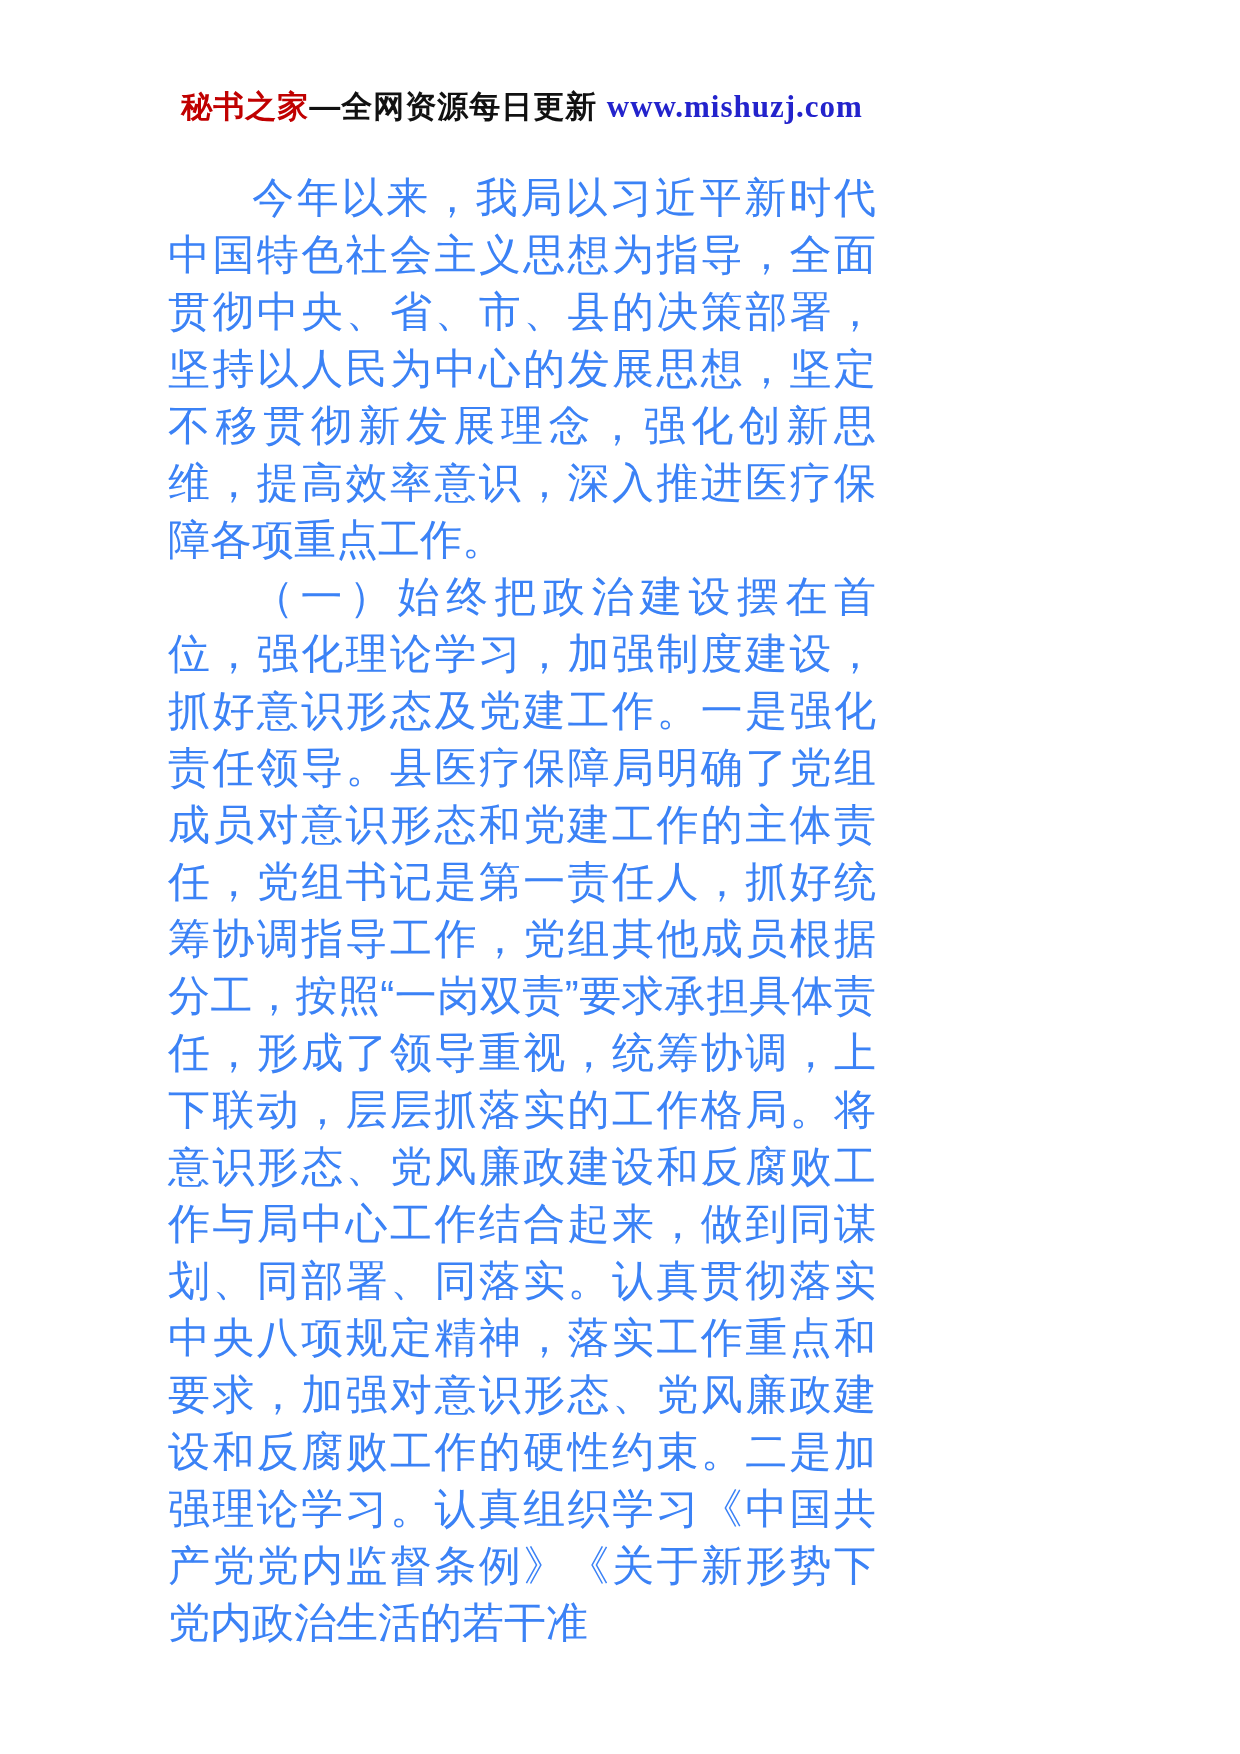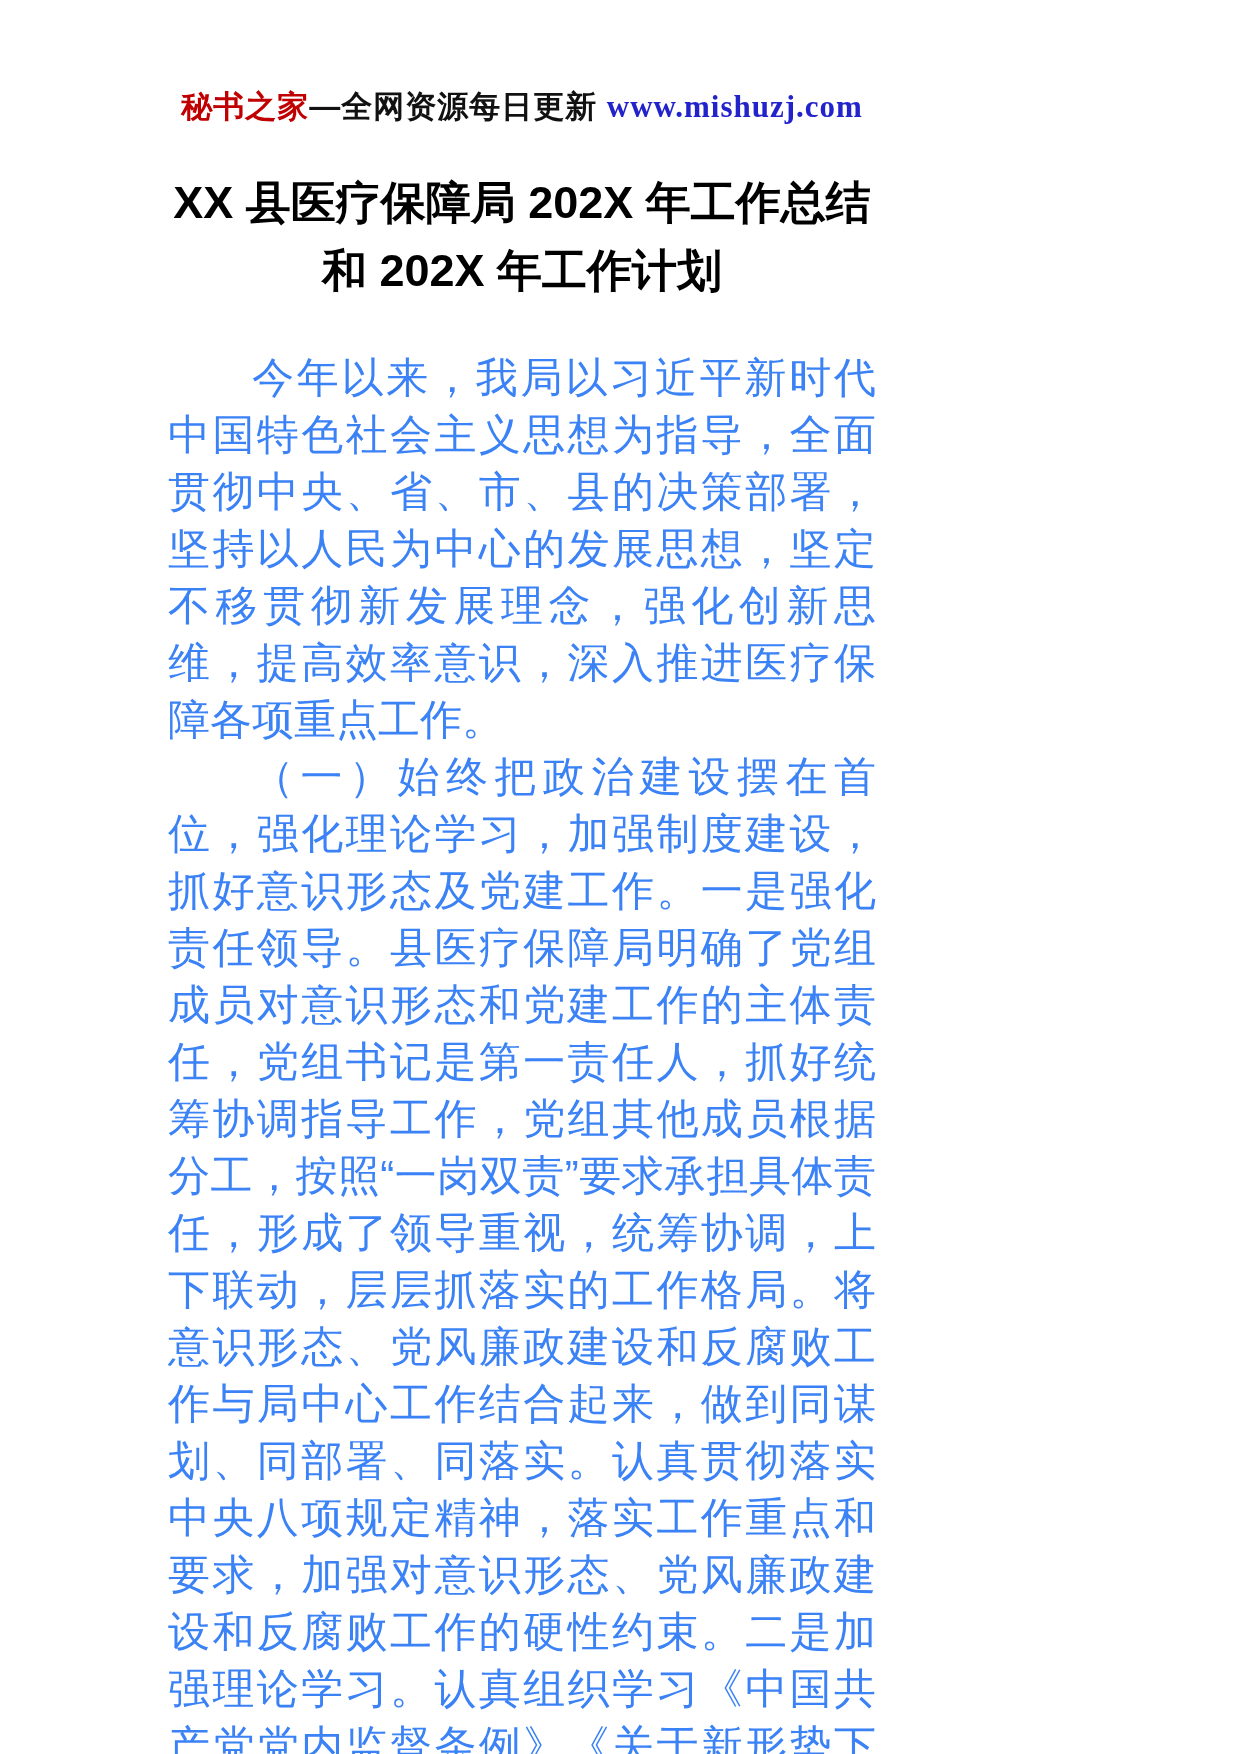--- a/index.html
+++ b/index.html
@@ -55,20 +55,19 @@
 </style>
 </head>
 <body>
 
 <div class="page">
 
   <div class="site-header">
     <span class="brand">秘书之家</span><span class="tagline">—全网资源每日更新 </span><a class="url" href="#">www.mishuzj.com</a>
   </div>
 
-  <h1 class="doc-title">XX 县医疗保障局 202X 年工作总结和 202X 年工作计划</h1>
 
   <div class="doc-body">
     <p class="para">今年以来，我局以习近平新时代中国特色社会主义思想为指导，全面贯彻中央、省、市、县的决策部署，坚持以人民为中心的发展思想，坚定不移贯彻新发展理念，强化创新思维，提高效率意识，深入推进医疗保障各项重点工作。</p>
     <p class="para">（一）始终把政治建设摆在首位，强化理论学习，加强制度建设，抓好意识形态及党建工作。一是强化责任领导。县医疗保障局明确了党组成员对意识形态和党建工作的主体责任，党组书记是第一责任人，抓好统筹协调指导工作，党组其他成员根据分工，按照“一岗双责”要求承担具体责任，形成了领导重视，统筹协调，上下联动，层层抓落实的工作格局。将意识形态、党风廉政建设和反腐败工作与局中心工作结合起来，做到同谋划、同部署、同落实。认真贯彻落实中央八项规定精神，落实工作重点和要求，加强对意识形态、党风廉政建设和反腐败工作的硬性约束。二是加强理论学习。认真组织学习《中国共产党党内监督条例》《关于新形势下党内政治生活的若干准</p>
   </div>
 
 </div>
 
 </body></html>

